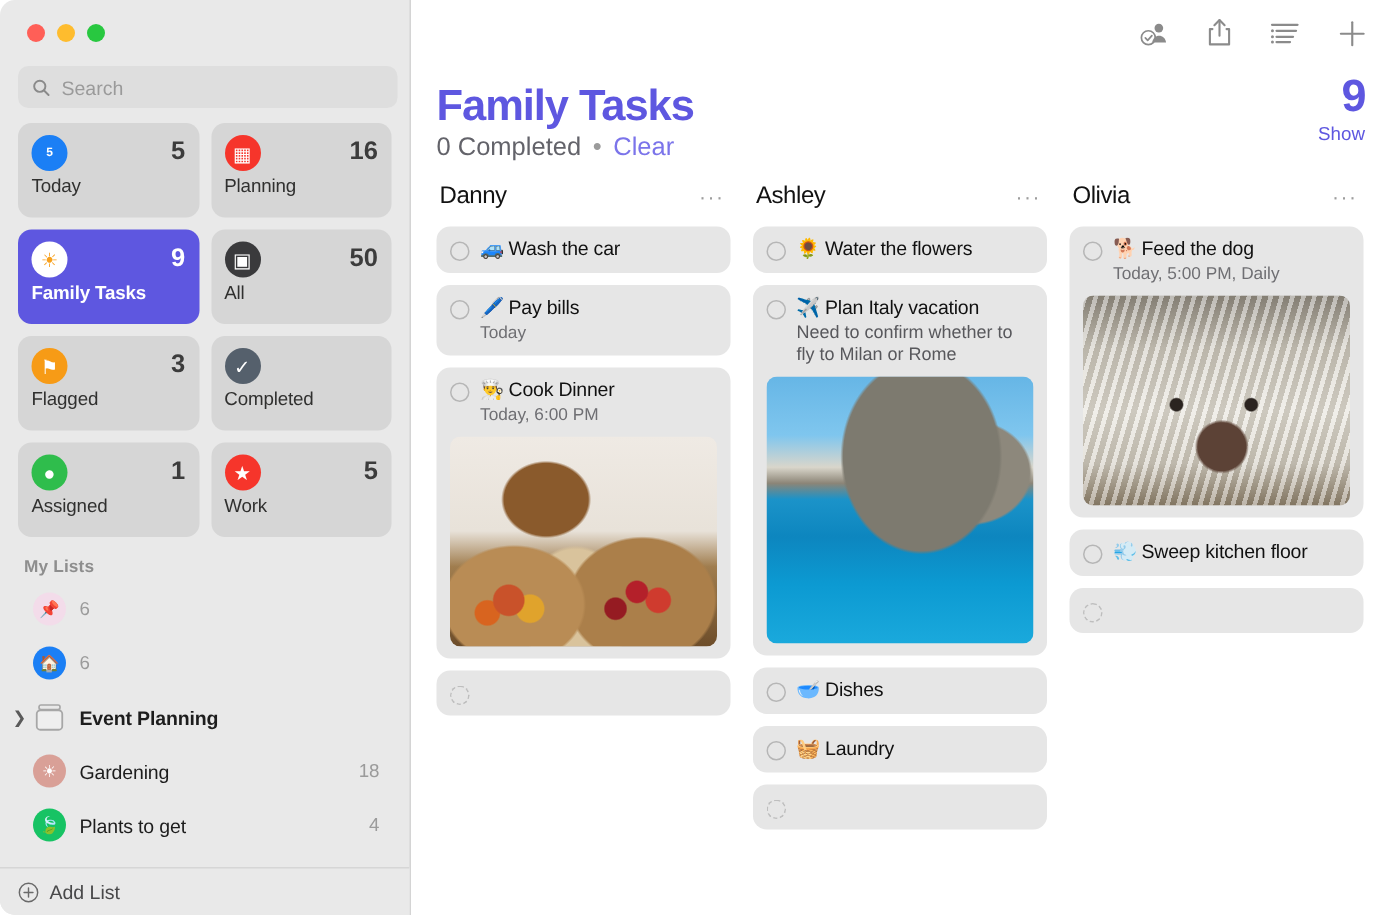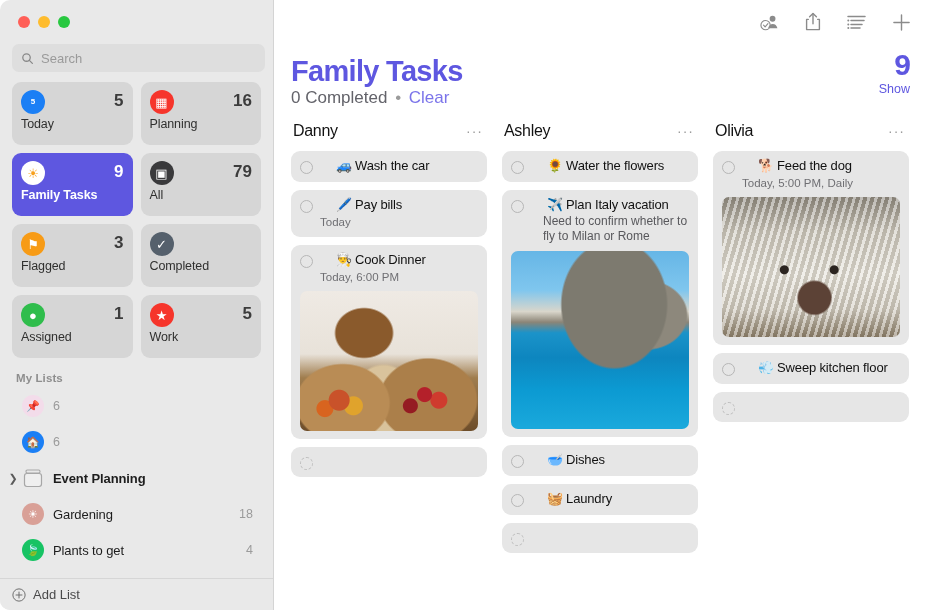--- a/index.html
+++ b/index.html
@@ -131,33 +131,33 @@
     height:22px; margin-bottom:9px; padding:0 4px 0 2px;
   }
   .col-head .nm { font-size:16px; font-weight:normal; color:#121212; letter-spacing:-.3px; }
   .col-head .dots { color:#9d9d9d; font-size:14px; letter-spacing:1px; line-height:10px; }
 
   .card {
     background:#e6e6e6; border-radius:9px; margin-bottom:8px;
     padding:7px 9px 8px 9px;
   }
   .card.empty { height:30px; padding-top:8px; }
-  .card-row { display:flex; align-items:flex-end; gap:23px; }
+  .card-row { display:flex; align-items:flex-end; gap:7px; }
   .circle {
     width:13px; height:13px; border-radius:50%;
     border:1.2px solid #b6b6b6; flex:none; margin-top:2px;
   }
   .circle.dashed { border-style:dashed; border-color:#bebebe; }
   .ctext { font-size:13px; color:#111; line-height:16px; letter-spacing:-.15px; }
   .ctext .em { margin-right:3px; }
   .meta {
     font-size:11.5px; color:#6f6f73; margin:2px 0 0 20px; line-height:14px;
   }
   .note {
-    font-size:12px; color:#58585c; margin:1px 0 0 32px; line-height:15px;
+    font-size:12px; color:#58585c; margin:1px 0 0 20px; line-height:15px;
   }
   .thumb {
     margin:7px 0 0 0; border-radius:7px; height:140px;
     background-size:cover; background-position:center; overflow:hidden;
     position:relative;
   }
   .thumb.tall { height:178px; }
 
   
   .ph-food {
@@ -231,21 +231,21 @@
         <div class="smart-card selected">
           <div class="row1">
             <span class="smart-icon" style="background:#ffffff;color:#f7a01c">☀</span>
             <span class="smart-count">9</span>
           </div>
           <div class="smart-label">Family Tasks</div>
         </div>
         <div class="smart-card">
           <div class="row1">
             <span class="smart-icon" style="background:#3a3a3c;color:#fff">▣</span>
-            <span class="smart-count">79</span>
+            <span class="smart-count">50</span>
           </div>
           <div class="smart-label">All</div>
         </div>
         <div class="smart-card">
           <div class="row1">
             <span class="smart-icon" style="background:#f79b16;color:#fff">⚑</span>
             <span class="smart-count">3</span>
           </div>
           <div class="smart-label">Flagged</div>
         </div>

